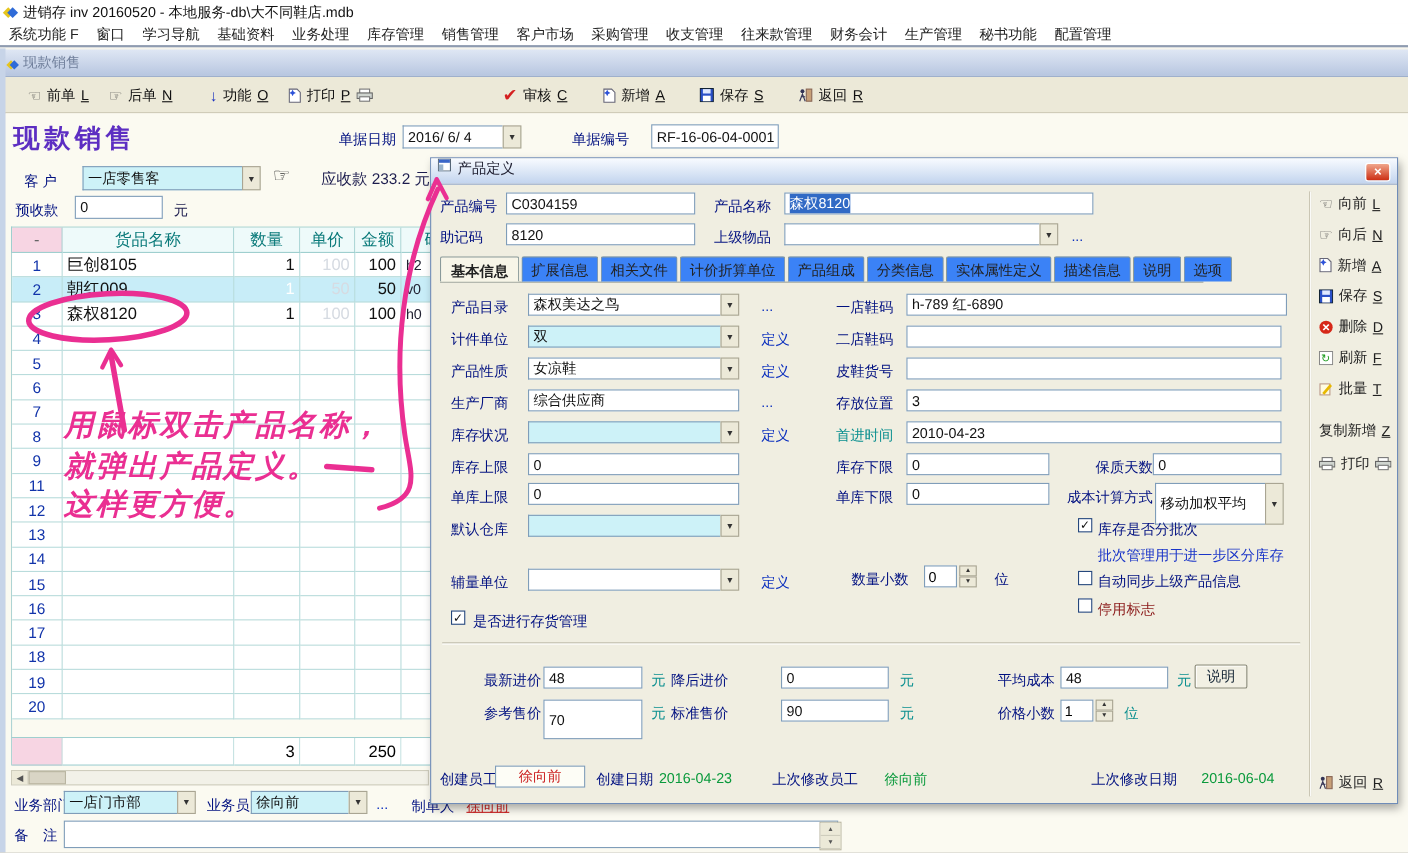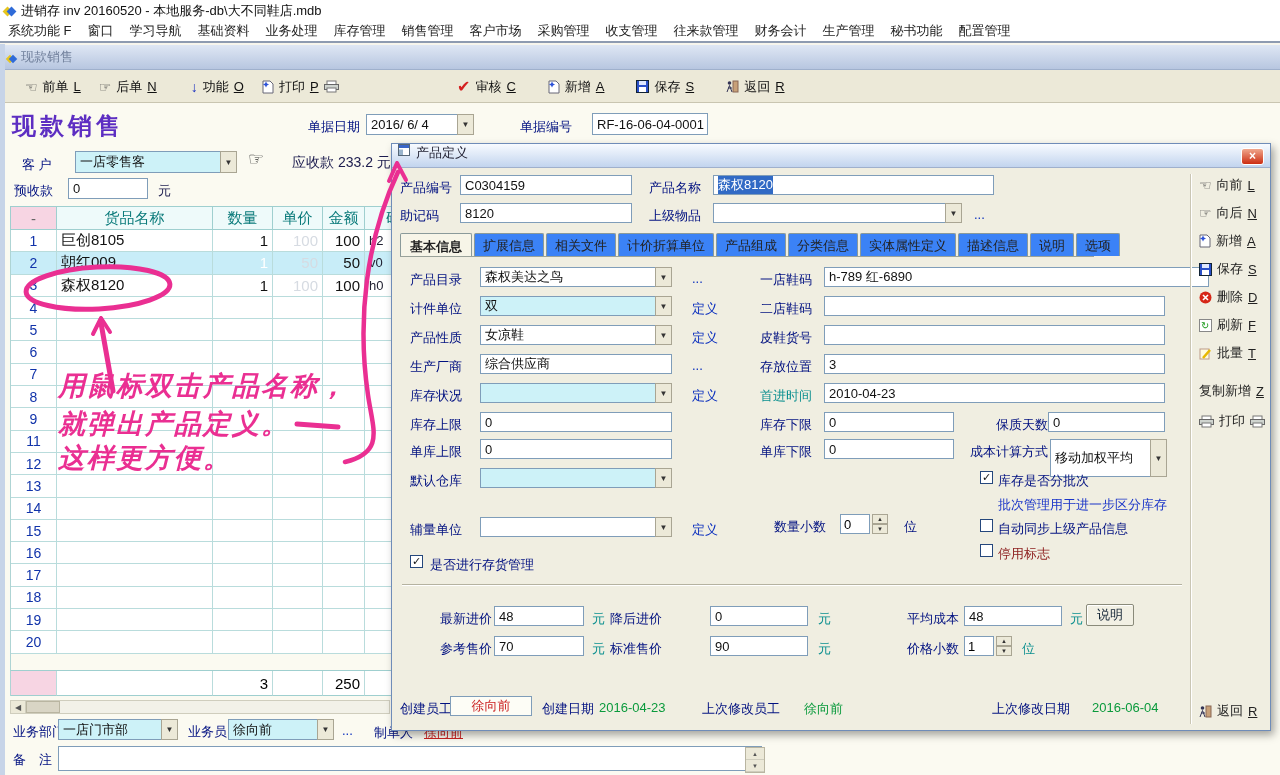--- a/index.html
+++ b/index.html
@@ -492,21 +492,21 @@
     <div class="abs dd" style="left:88px;top:373px;width:192px;height:20px">
         <span class="dd-val"></span>
         <span class="dd-btn">▼</span>
       </div>
     <div class="abs link" style="left:300px;top:377px">定义</div>
 
     <div class="abs chk" style="left:18px;top:411px" data-checked="true"></div>
     <div class="abs lbl" style="left:38px;top:412px">是否进行存货管理</div>
 
     <div class="abs lbl" style="left:368px;top:127px">一店鞋码</div>
-    <div class="abs inp" style="left:432px;top:123px;width:385px;height:20px">h-789 红-6890</div>
+    <div class="abs inp" style="left:432px;top:123px;width:346px;height:20px">h-789 红-6890</div>
     <div class="abs lbl" style="left:368px;top:156px">二店鞋码</div>
     <div class="abs inp" style="left:432px;top:152px;width:341px;height:20px"></div>
     <div class="abs lbl" style="left:368px;top:185px">皮鞋货号</div>
     <div class="abs inp" style="left:432px;top:181px;width:341px;height:20px"></div>
     <div class="abs lbl" style="left:368px;top:214px">存放位置</div>
     <div class="abs inp" style="left:432px;top:210px;width:341px;height:20px">3</div>
     <div class="abs lbl teal" style="left:368px;top:243px;color:#0a8f8f">首进时间</div>
     <div class="abs inp" style="left:432px;top:239px;width:341px;height:20px">2010-04-23</div>
 
     <div class="abs lbl" style="left:368px;top:272px">库存下限</div>
@@ -547,21 +547,21 @@
     <div class="abs teal" style="left:200px;top:466px;font-size:13px">元</div>
     <div class="abs lbl" style="left:218px;top:466px">降后进价</div>
     <div class="abs inp" style="left:318px;top:462px;width:98px;height:20px">0</div>
     <div class="abs teal" style="left:426px;top:466px;font-size:13px">元</div>
     <div class="abs lbl" style="left:515px;top:466px">平均成本</div>
     <div class="abs inp" style="left:572px;top:462px;width:98px;height:20px">48</div>
     <div class="abs teal" style="left:678px;top:466px;font-size:13px">元</div>
     <div class="abs btn" style="left:694px;top:460px;width:48px;height:22px">说明</div>
 
     <div class="abs lbl" style="left:48px;top:496px">参考售价</div>
-    <div class="abs inp" style="left:102px;top:492px;width:90px;height:20px">70</div>
+    <div class="abs inp" style="left:102px;top:492px;width:90px;height:36px">70</div>
     <div class="abs teal" style="left:200px;top:496px;font-size:13px">元</div>
     <div class="abs lbl" style="left:218px;top:496px">标准售价</div>
     <div class="abs inp" style="left:318px;top:492px;width:98px;height:20px">90</div>
     <div class="abs teal" style="left:426px;top:496px;font-size:13px">元</div>
     <div class="abs lbl" style="left:515px;top:496px">价格小数</div>
     <div class="abs spin" style="left:572px;top:492px">
       <span class="sp-val">1</span>
       <span class="sp-btns">
           <span>▲</span>
           <span>▼</span>

